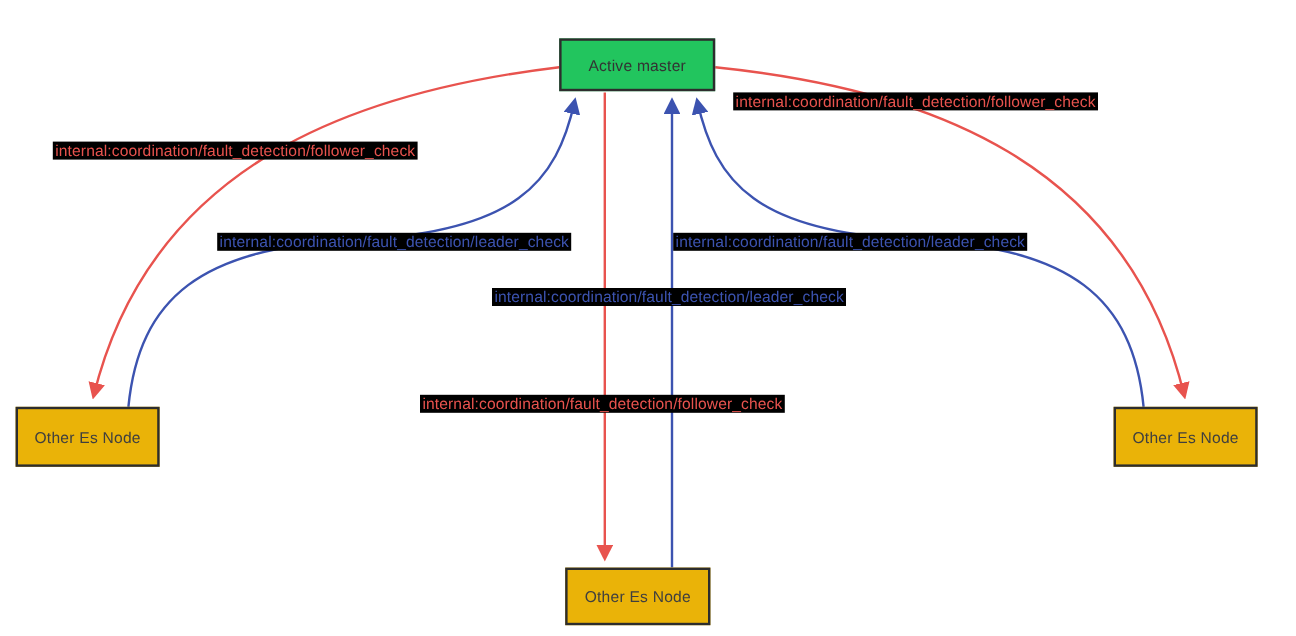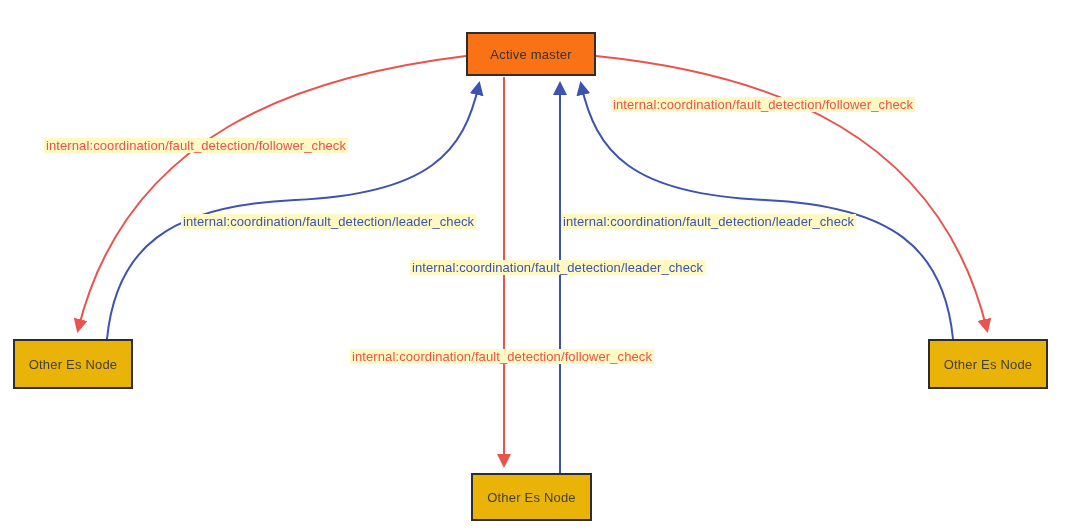--- a/index.html
+++ b/index.html
@@ -33,36 +33,35 @@
     justify-content: center;
     border: 2px solid #2d2d2d;
     background: #eab308;
     color: #3f3f3f;
     font-size: 13px;
     letter-spacing: 0.2px;
     z-index: 3;
   }
   .node.master {
     left: 466px; top: 32px; width: 130px; height: 44px;
-    background: #f97316;
+    background: #22c55e;
     color: #333333;
   }
   .node.n-left   { left: 13px;  top: 339px; width: 120px; height: 50px; }
   .node.n-right  { left: 928px; top: 339px; width: 120px; height: 50px; }
   .node.n-bottom { left: 471px; top: 473px; width: 121px; height: 48px; }
 
   .edge-label {
     position: absolute;
     font-size: 13px;
     white-space: nowrap;
-    background: #fef9c3;
+    background: #000000;
     padding: 0 2px;
     z-index: 2;
     letter-spacing: 0.1px;
-    margin-top: 20px;
   }
   .lbl-red  { color: #e8534e; }
   .lbl-blue { color: #3c53b0; }
 
   .lbl-follower-left   { left: 44px;  top: 118px; }
   .lbl-follower-right  { left: 611px; top: 77px; }
   .lbl-leader-left     { left: 181px; top: 194px; }
   .lbl-leader-right    { left: 561px; top: 194px; }
   .lbl-leader-middle   { left: 410px; top: 240px; }
   .lbl-follower-middle { left: 350px; top: 329px; }

